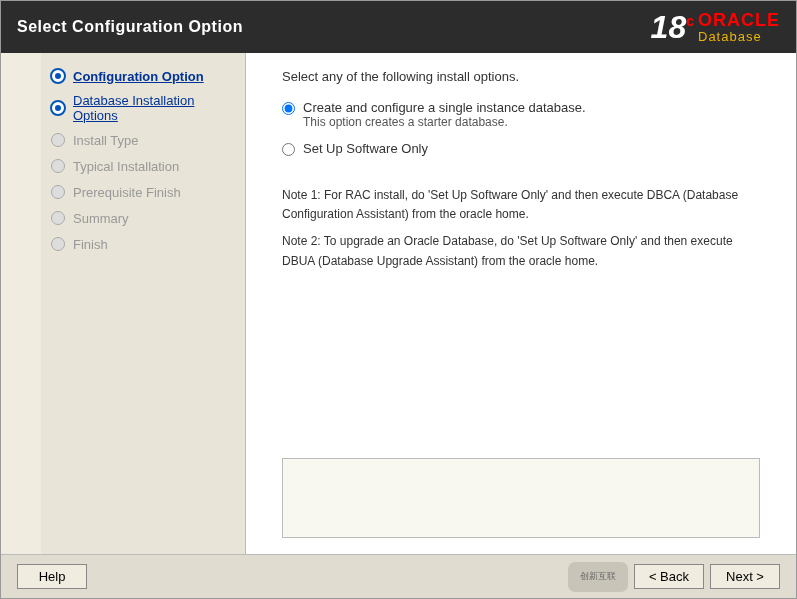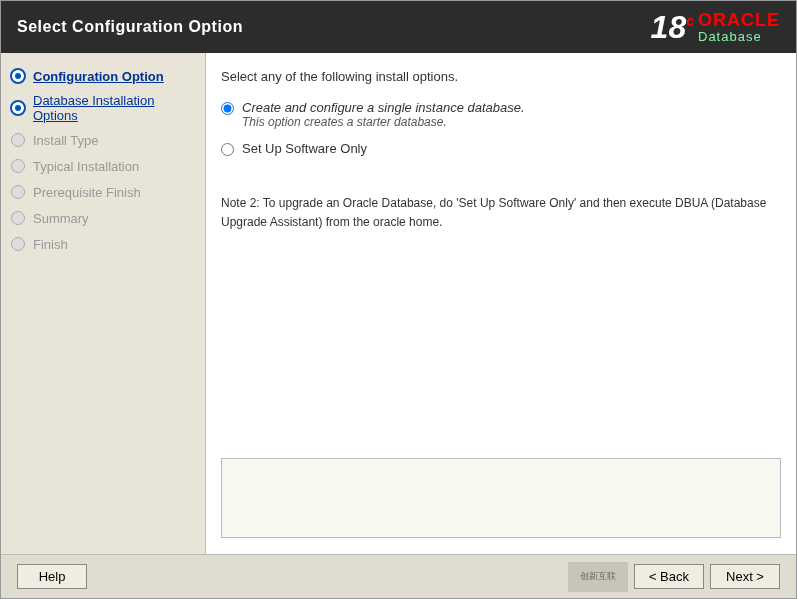--- a/index.html
+++ b/index.html
@@ -62,30 +62,31 @@
       align-items: flex-start;
     }
     .oracle-text {
       color: #f00;
       font-size: 18px;
       font-weight: bold;
       letter-spacing: 1px;
       line-height: 1;
     }
     .oracle-database {
-      color: #86efac;
+      color: #eab308;
       font-size: 13px;
       letter-spacing: 1px;
     }
 
     
     .main {
       display: flex;
       flex: 1;
       overflow: hidden;
+      margin-left: 40px;
     }
 
     
     .sidebar {
       width: 205px;
       background: #e8e4d8;
       border-right: 1px solid #bbb;
       padding: 10px 0;
       flex-shrink: 0;
     }
@@ -142,21 +143,21 @@
       width: 14px;
       height: 14px;
       border-radius: 50%;
       border: 1px solid #aaa;
       background: #ddd;
     }
 
     
     .content {
       flex: 1;
-      padding: 16px 15px;
+      padding: 16px 36px;
       background: #fff;
       display: flex;
       flex-direction: column;
       overflow: auto;
     }
     .content-heading {
       font-size: 13px;
       color: #333;
       margin-bottom: 16px;
     }
@@ -171,21 +172,20 @@
       align-items: flex-start;
       gap: 8px;
     }
     .radio-row input[type="radio"] {
       margin-top: 2px;
       flex-shrink: 0;
     }
     .radio-label-block {
       display: flex;
       flex-direction: column;
-      font-style: italic;
     }
     .radio-main-label {
       font-size: 13px;
       color: #333;
     }
     .radio-sub-label {
       font-size: 12px;
       color: #555;
       margin-left: 0;
     }
@@ -224,21 +224,21 @@
       background: #f0ece0;
       border: 1px solid #888;
       cursor: pointer;
       min-width: 70px;
       text-align: center;
     }
     .watermark {
       width: 60px;
       height: 30px;
       background: #c8c4b8;
-      border-radius: 0;
+      border-radius: 7px;
       display: flex;
       align-items: center;
       justify-content: center;
       font-size: 9px;
       color: #666;
     }
   </style>
 </head>
 <body>
 
@@ -325,20 +325,22 @@
           </div>
         </div>
 
         <div class="radio-row">
           <input type="radio" name="install-option" id="opt-software" style="">
           <label class="radio-main-label" for="opt-software">Set Up Software Only</label>
         </div>
       </div>
 
       <div class="notes-section">
+        <p>Note 1: For RAC install, do 'Set Up Software Only' and then execute DBCA (Database Configuration
+Assistant) from the oracle home.</p>
         <p style="margin-top:8px;">Note 2: To upgrade an Oracle Database, do 'Set Up Software Only' and then execute DBUA (Database
 Upgrade Assistant) from the oracle home.</p>
       </div>
 
       <div class="spacer"></div>
       <div class="bottom-box"></div>
     </div>
   </div>
 
   <div class="footer">

